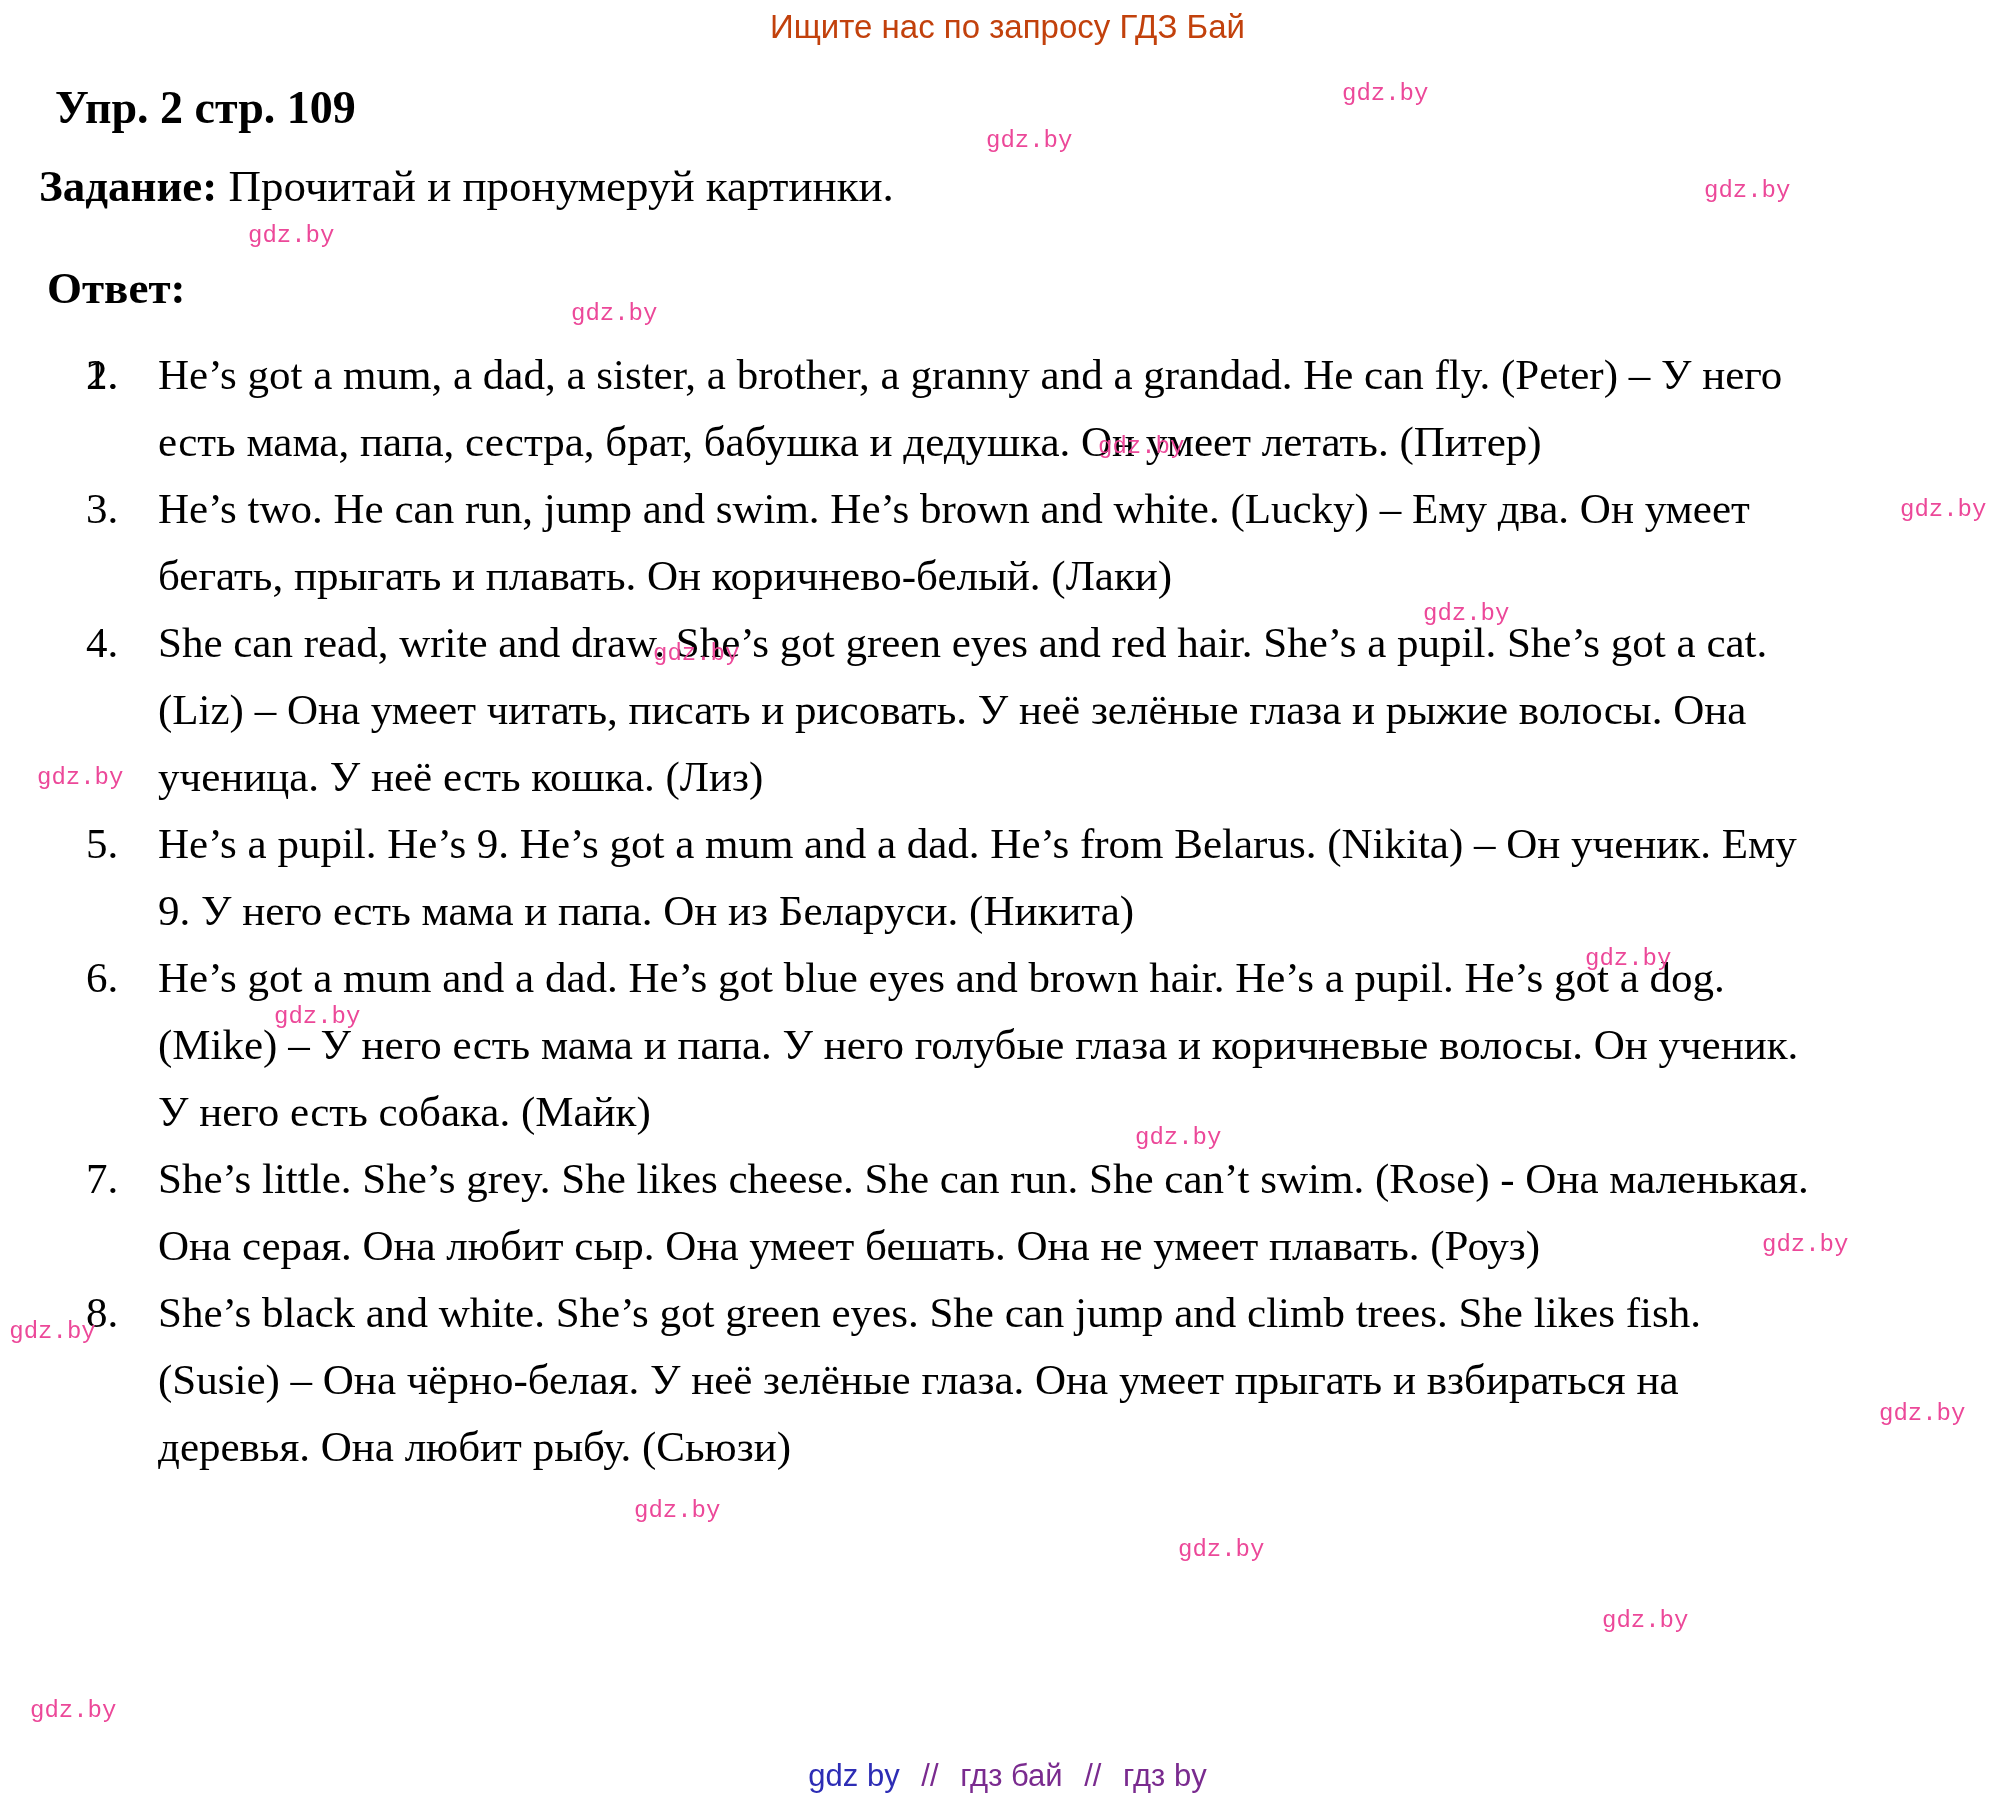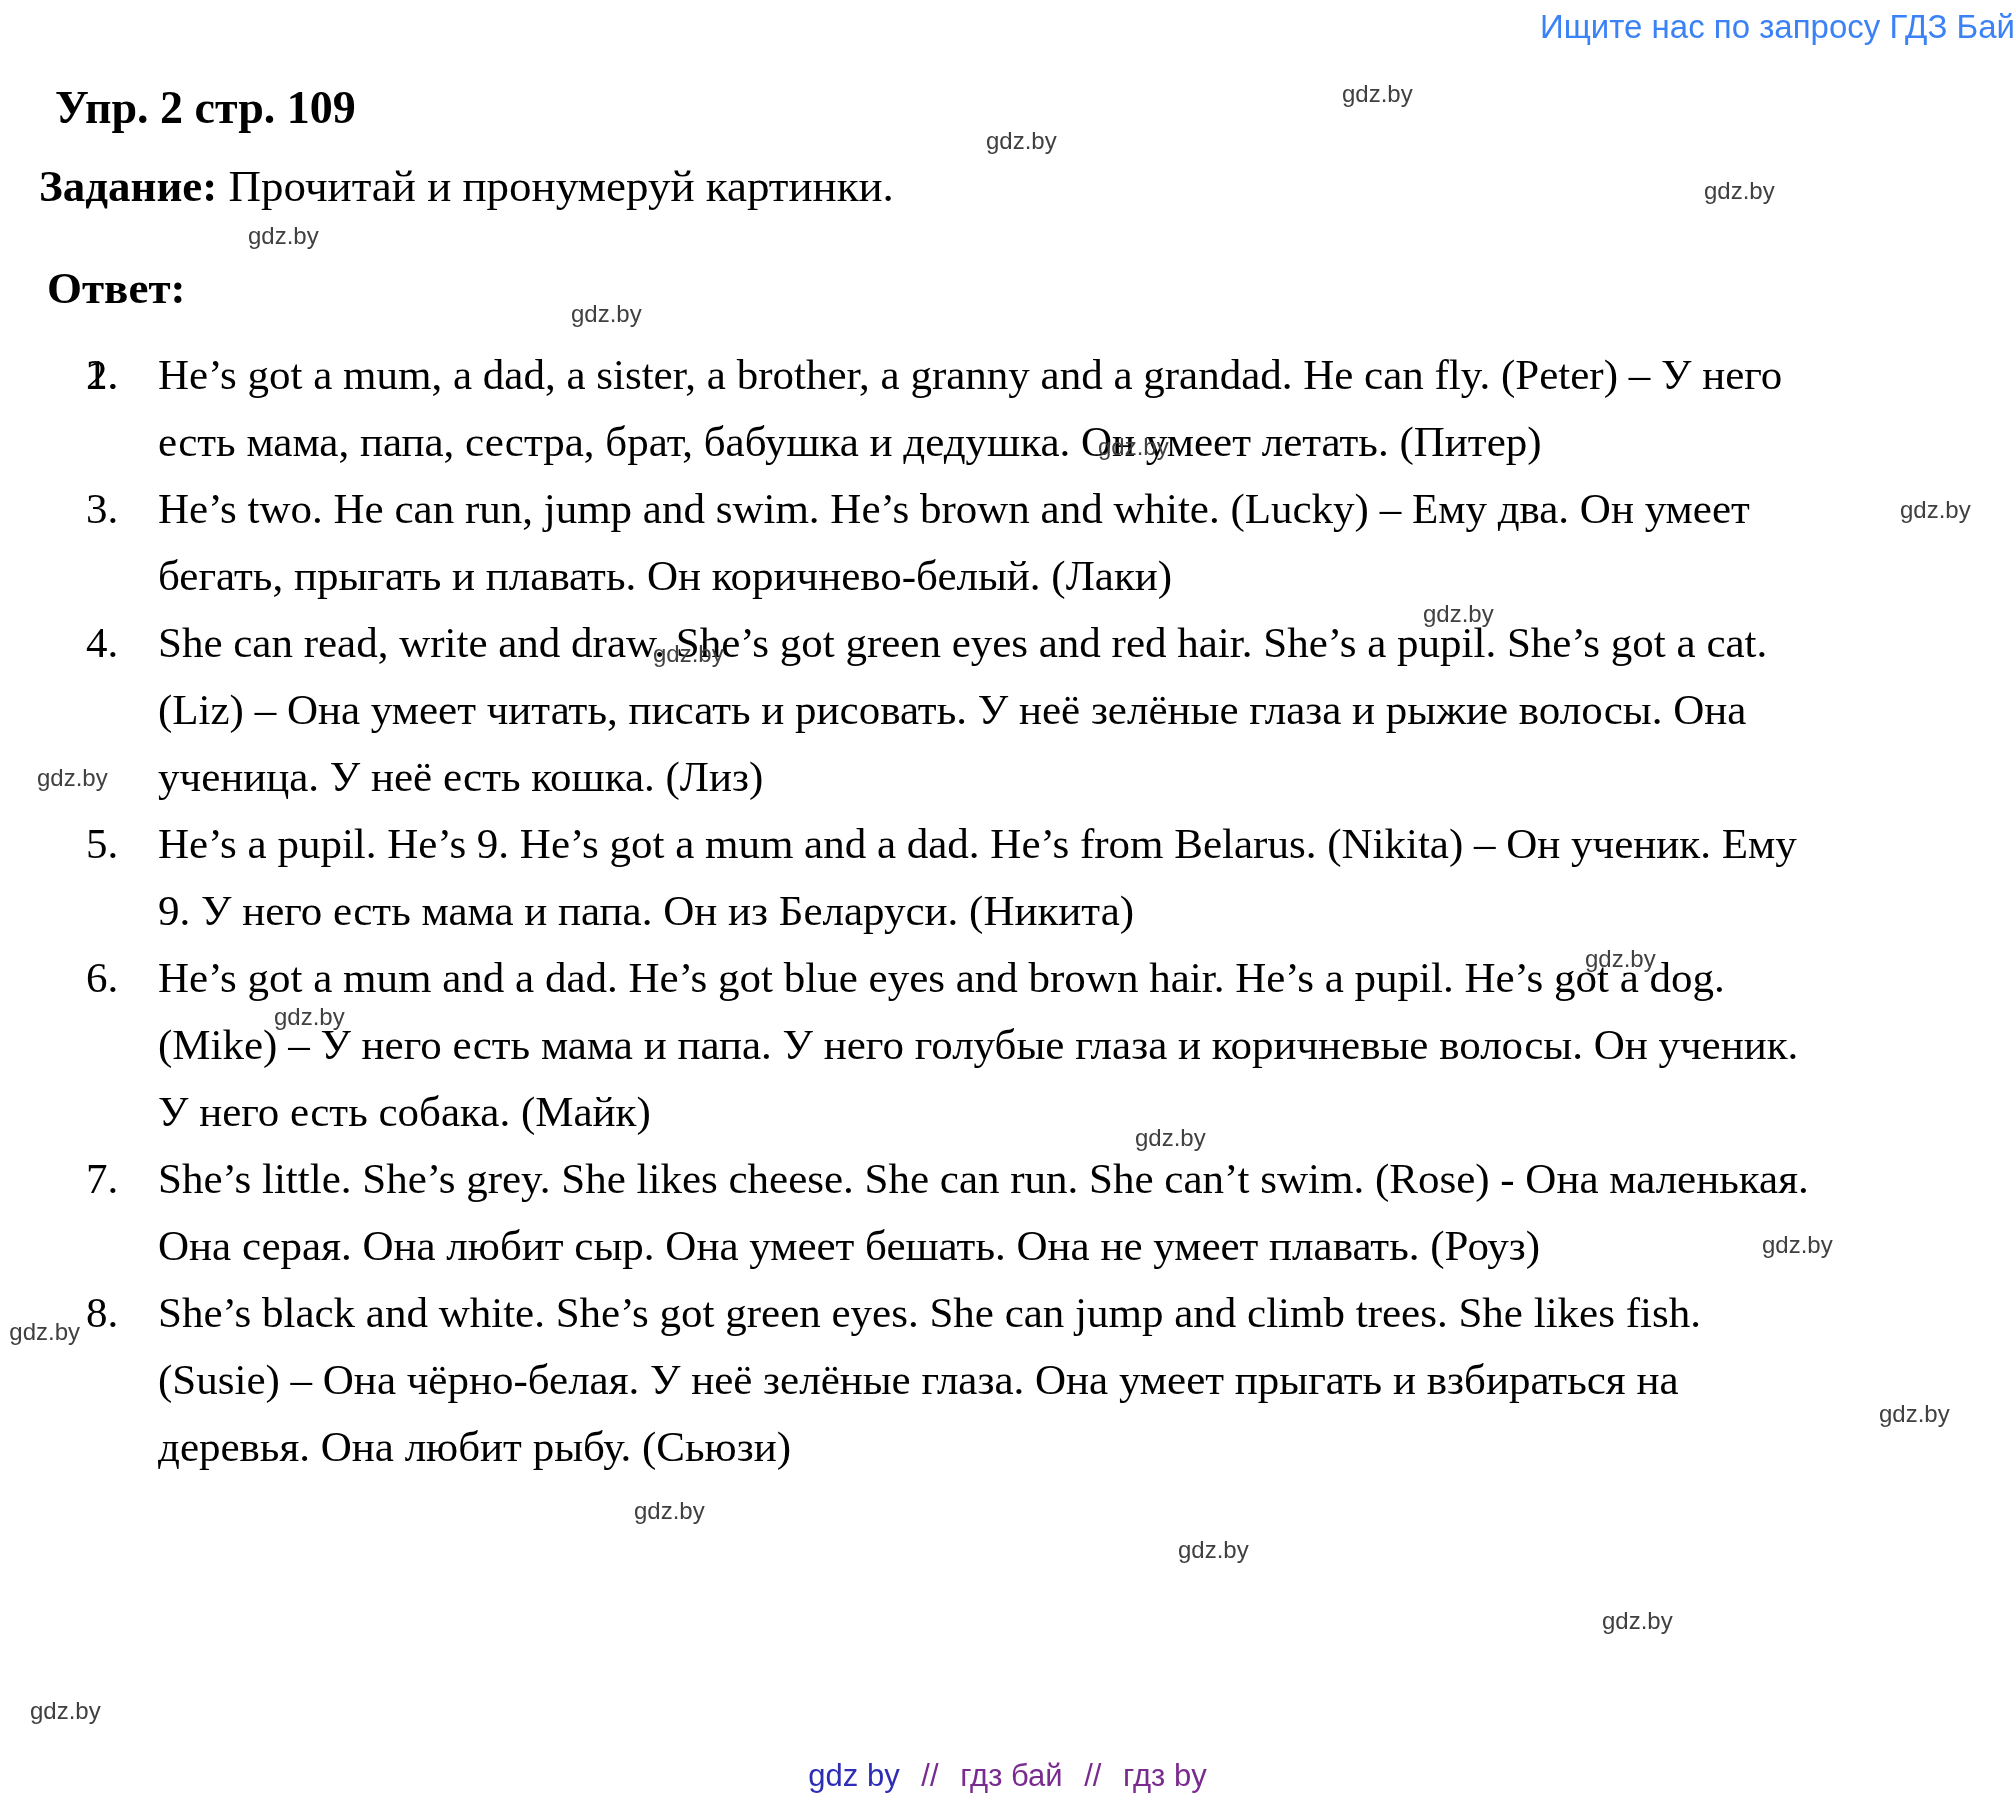--- a/index.html
+++ b/index.html
@@ -7,23 +7,23 @@
   body {
     width: 2015px; height: 1818px;
     background: #ffffff;
     position: relative;
     overflow: hidden;
     font-family: "Liberation Serif", "DejaVu Serif", serif;
     color: #000000;
   }
   .promo {
     position: absolute; top: 7.5px; left: 0; width: 100%;
-    text-align: right;
+    text-align: center;
     font-family: "Liberation Sans", "DejaVu Sans", sans-serif;
-    font-size: 33px; color: #3b82f6;
+    font-size: 33px; color: #c2410c;
   }
   .title {
     position: absolute; top: 65px; left: 39px; margin: 16px;
     font-size: 46px; font-weight: bold;
   }
   .task {
     position: absolute; top: 160px; left: 39px; margin: 0;
     font-size: 45px;
   }
   .task-label { font-weight: bold; }
@@ -33,22 +33,22 @@
   }
   .answers {
     position: absolute; top: 341px; left: 39px; width: 1790px;
     margin: 0; padding: 0; list-style: none;
     font-size: 43px; line-height: 67px;
   }
   .answer-item { position: relative; padding-left: 119px; }
   .item-num { position: absolute; left: 47px; top: 0; }
   .watermark {
     position: absolute;
-    font-family: Liberation Sans, sans-serif;
-    font-size: 24px; color: #404040; white-space: nowrap;
+    font-family: Liberation Mono, monospace;
+    font-size: 24px; color: #ec4899; white-space: nowrap;
   }
   .footer {
     position: absolute; top: 1758px; left: 0; width: 100%;
     text-align: center;
     font-family: "Liberation Sans", "DejaVu Sans", sans-serif;
     font-size: 31px;
   }
   .f-blue { color: #2d2db5; }
   .f-purple { color: #7a2b8f; }
   .f-sep { color: #7a2b8f; margin: 0 13px; }

